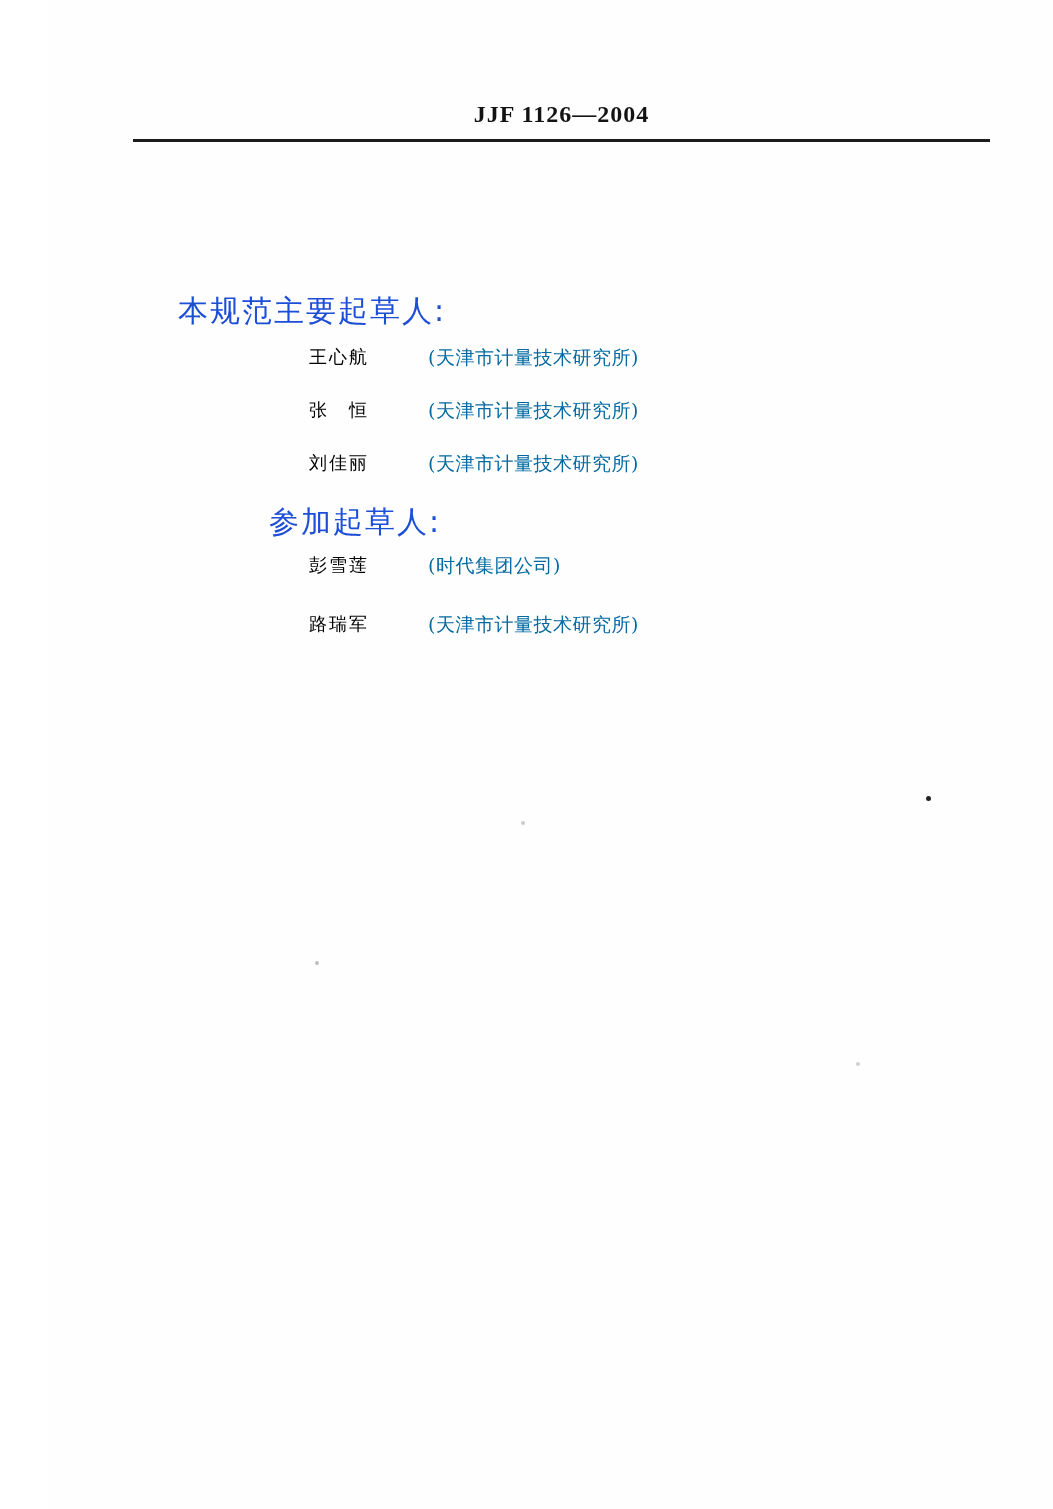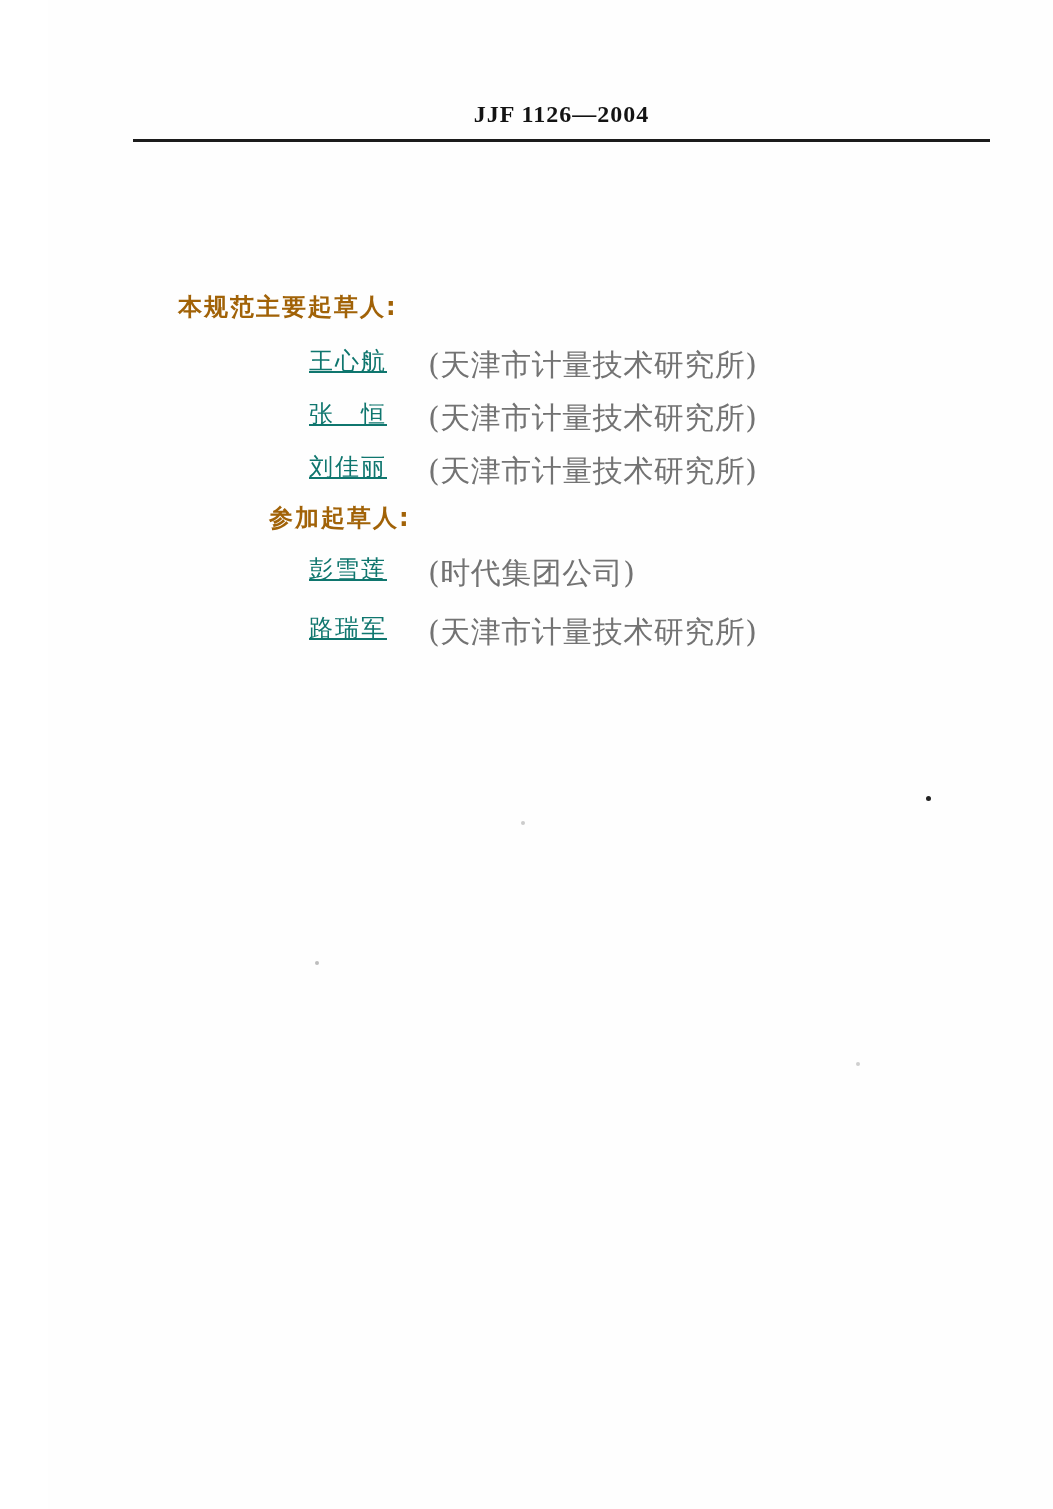--- a/index.html
+++ b/index.html
@@ -35,24 +35,24 @@
     top: 139px;
     left: 85px;
     width: 857px;
     height: 3px;
     background: #1c1c1c;
   }
   
   .section-heading {
     position: absolute;
     font-family: "DejaVu Sans", sans-serif;
-    font-weight: 700;
-    font-size: 24px;
+    font-weight: 400;
+    font-size: 30px;
     letter-spacing: 2px;
-    color: #a16207;
+    color: #1d4ed8;
     white-space: nowrap;
   }
   .heading-main { top: 291px; left: 130px; }
   .heading-participating { top: 502px; left: 221px; }
 
   .drafter-row {
     position: absolute;
     left: 0;
     width: 100%;
     height: 0;
@@ -60,33 +60,32 @@
   .row-1 { top: 345px; }
   .row-2 { top: 398px; }
   .row-3 { top: 451px; }
   .row-4 { top: 553px; }
   .row-5 { top: 612px; }
 
   .drafter-name {
     position: absolute;
     left: 261px;
     font-family: "DejaVu Serif", serif;
-    font-size: 24px;
+    font-size: 18px;
     letter-spacing: 2px;
-    color: #0f766e;
+    color: #000000;
     white-space: nowrap;
-    text-decoration: underline;
   }
   .drafter-org {
     position: absolute;
     left: 380px;
     font-family: "DejaVu Serif", serif;
-    font-size: 30px;
+    font-size: 19px;
     letter-spacing: 0.5px;
-    color: #737373;
+    color: #0369a1;
     white-space: nowrap;
     text-align: center;
   }
   
   .speck {
     position: absolute;
     border-radius: 50%;
   }
   .speck-1 { left: 878px; top: 796px; width: 5px; height: 5px; background: #222; }
   .speck-2 { left: 473px; top: 821px; width: 4px; height: 4px; background: #cccccc; }

